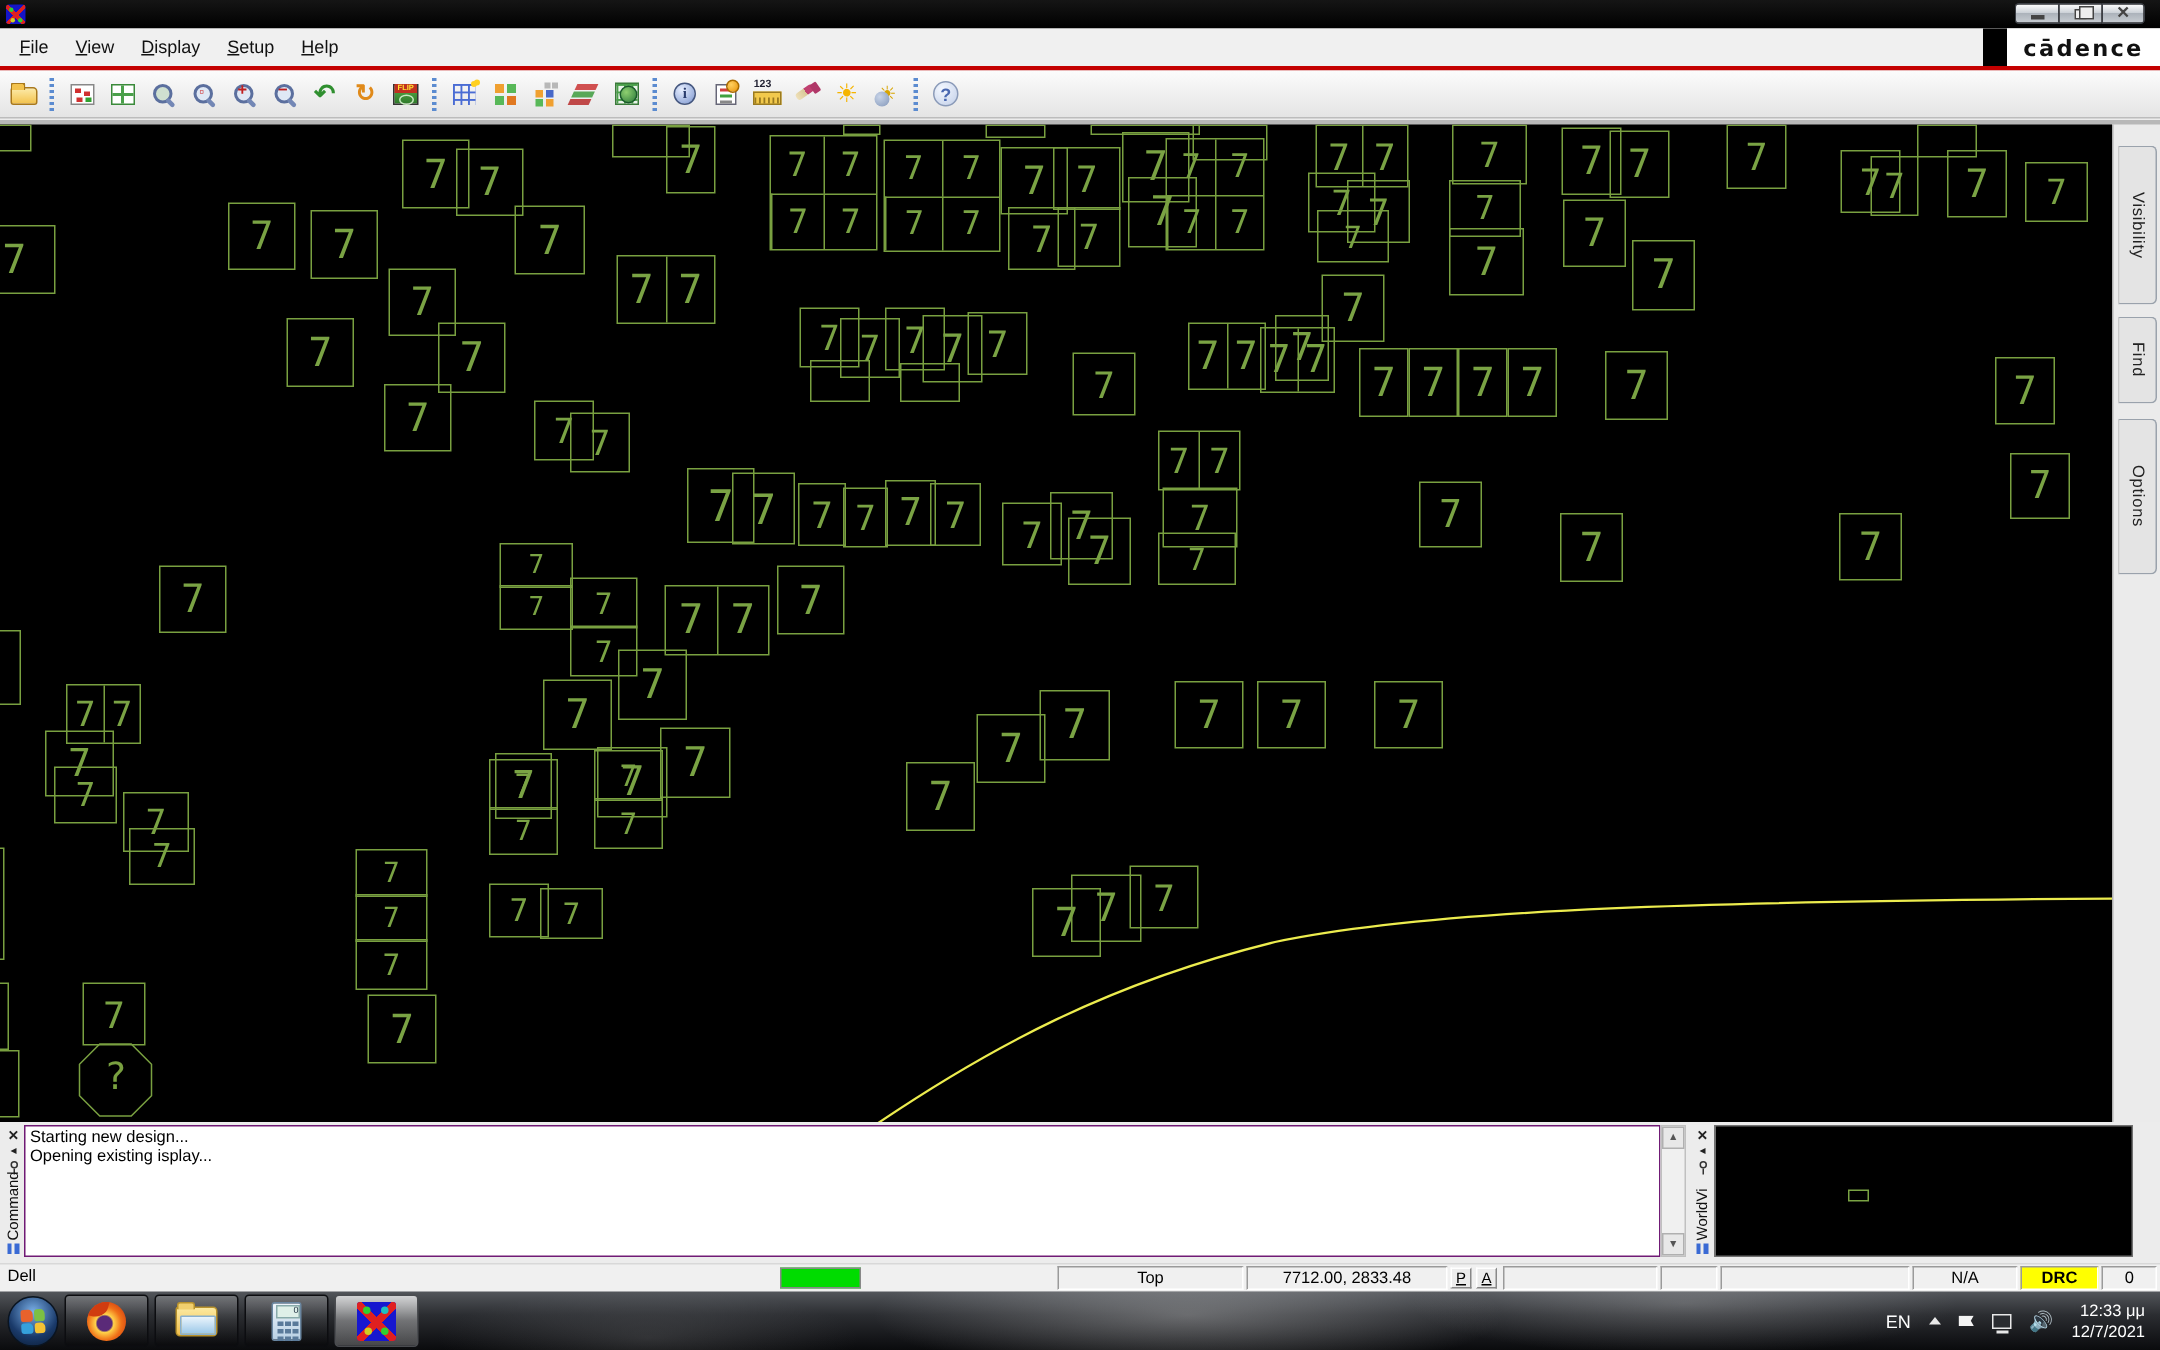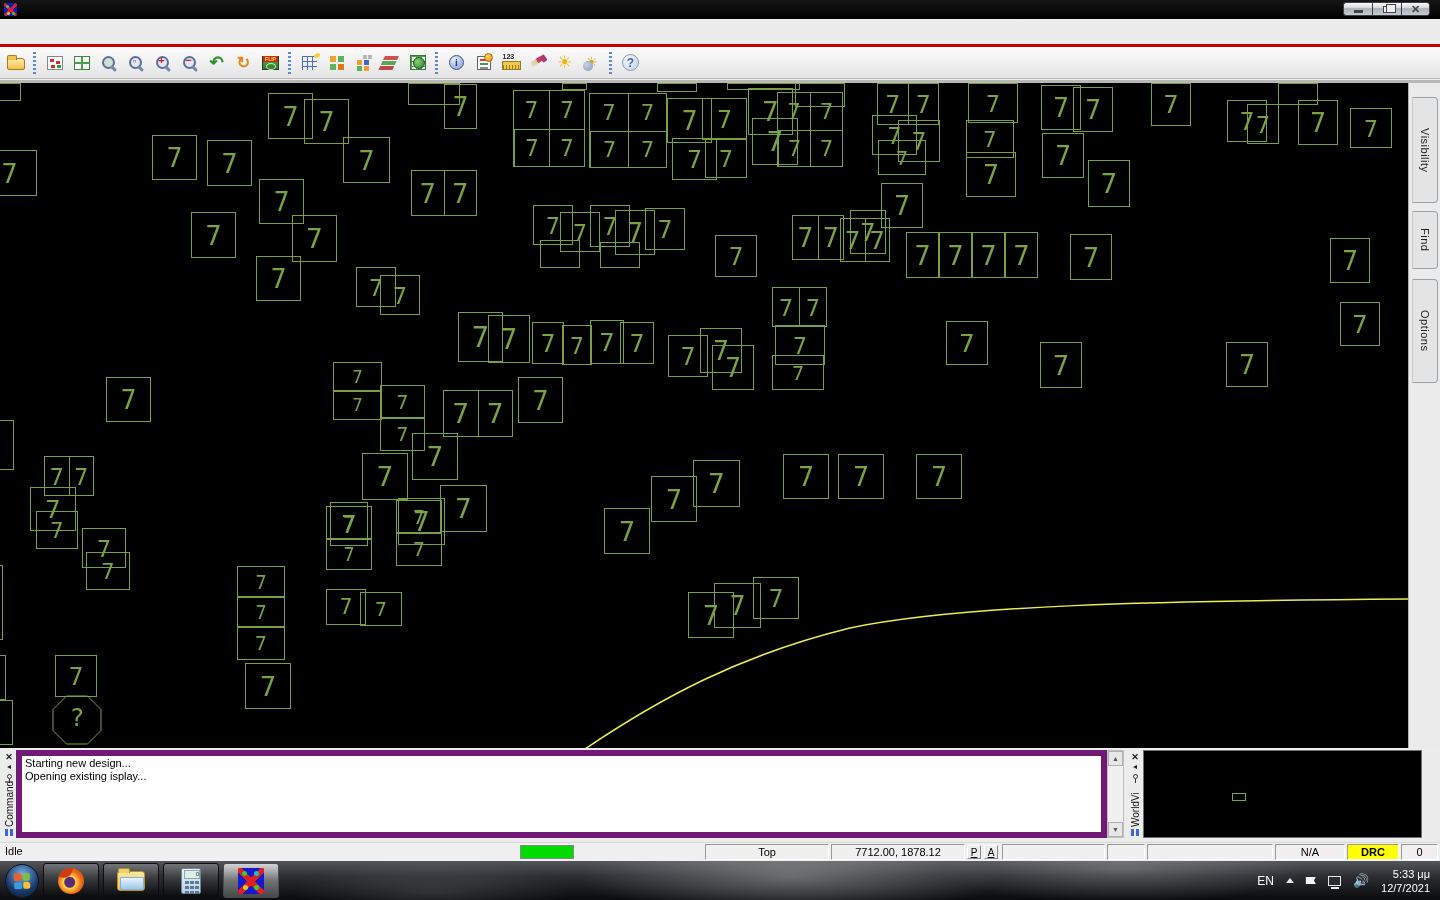--- a/index.html
+++ b/index.html
@@ -172,21 +172,21 @@
     margin-top:3px; position:relative; }
   .dock-strip .dk-pin::after { content:""; position:absolute; left:1px; top:4px; width:1px; height:4px;
     background:#333; }
   .dock-strip .dk-label { flex:1; writing-mode:vertical-rl; transform:rotate(180deg);
     font-size:10px; color:#111; overflow:hidden; margin:2px 0; }
   .dock-strip .dk-grip { width:8px; height:7px; margin-bottom:2px;
     background:repeating-linear-gradient(90deg,#3a6ad4 0 3px, transparent 3px 5px);
     background-size:8px 3px; background-repeat:repeat-y; }
   #cmd-panel { position:absolute; left:2px; top:2px; width:1122px; height:88px; }
   #cmd-text { position:absolute; left:14px; top:0; right:17px; bottom:0; background:#fff;
-    border:6px solid #701a75; font-size:11px; line-height:13px; color:#000; padding:1px 3px;
+    border:1px solid #701a75; font-size:11px; line-height:13px; color:#000; padding:1px 3px;
     font-family:"Liberation Sans", sans-serif; }
   #cmd-scroll { position:absolute; right:0; top:0; width:17px; bottom:0; background:#f0f0f0;
     border:1px solid #c0c0c0; display:flex; flex-direction:column; justify-content:space-between;
     align-items:center; }
   .sb-btn { width:15px; height:15px; background:#e8e8e8; border:1px solid #b0b0b0;
     font-size:7px; color:#555; display:flex; align-items:center; justify-content:center; }
   #world-panel { position:absolute; left:1128px; top:2px; width:294px; height:88px; }
   #world-canvas { position:absolute; left:15px; top:0; right:0; bottom:0; background:#000;
     border:1px solid #707070; }
   #world-viewport { position:absolute; border:1px solid #7aa344; }
@@ -284,20 +284,34 @@
         </div>
       <div class="winbtn">
           <span class="glyph-restore"></span>
         </div>
       <div class="winbtn">
           <span class="glyph-close">✕</span>
         </div>
     </div>
   </div>
 
+  <div id="menurow">
+    <div id="menus">
+        <div class="menu-item"><u>F</u>ile</div>
+        <div class="menu-item"><u>V</u>iew</div>
+        <div class="menu-item"><u>D</u>isplay</div>
+        <div class="menu-item"><u>S</u>etup</div>
+        <div class="menu-item"><u>H</u>elp</div>
+      </div>
+    <div class="spacer"></div>
+    <div id="brand-notch"></div>
+    <div id="brand-box">
+      <span id="brand-logo">cādence</span>
+    </div>
+  </div>
   <div id="redline"></div>
 
   <div id="toolbar">
       <div class="tbtn">
         <span class="ic-open-file"></span>
       </div>
       <div class="tb-sep"></div>
       <div class="tbtn">
         <span class="ic-zoom-fit"></span>
       </div>
@@ -780,24 +794,24 @@
         <span class="dk-label">WorldVi</span>
         <span class="dk-grip"></span>
       </div>
       <div id="world-canvas">
         <div id="world-viewport" style="left: 88px; top: 42px; width: 14px; height: 8px;"></div>
       </div>
     </div>
   </div>
 
   <div id="statusbar">
-    <span id="st-idle">Idle</span>
+    <span id="st-idle">Dell</span>
     <div id="st-progress"></div>
     <div class="sseg" style="left:705px;width:124px">Top</div>
-    <div class="sseg" style="left:831px;width:134px">7712.00, 1878.12</div>
+    <div class="sseg" style="left:831px;width:134px">7712.00, 2833.48</div>
     <div class="mini-btn" style="left:967px"><u>P</u></div>
     <div class="mini-btn" style="left:984px"><u>A</u></div>
     <div class="sseg" style="left:1002px;width:103px"></div>
     <div class="sseg" style="left:1107px;width:38px"></div>
     <div class="sseg" style="left:1147px;width:126px"></div>
     <div class="sseg" style="left:1275px;width:70px">N/A</div>
     <div class="sseg" id="st-drc" style="left:1347px;width:52px">DRC</div>
     <div class="sseg" style="left:1401px;width:37px">0</div>
   </div>
 
@@ -830,19 +844,19 @@
       <span class="tray-item">
           <span class="tray-flag"></span>
         </span>
       <span class="tray-item">
           <span class="tray-net"></span>
         </span>
       <span class="tray-item">
           <span class="tray-speaker">🔊</span>
         </span>
       <div id="clock">
-        <div>5:33 μμ</div>
+        <div>12:33 μμ</div>
         <div>12/7/2021</div>
       </div>
     </div>
   </div>
 
 </div>
 
 </body></html>

